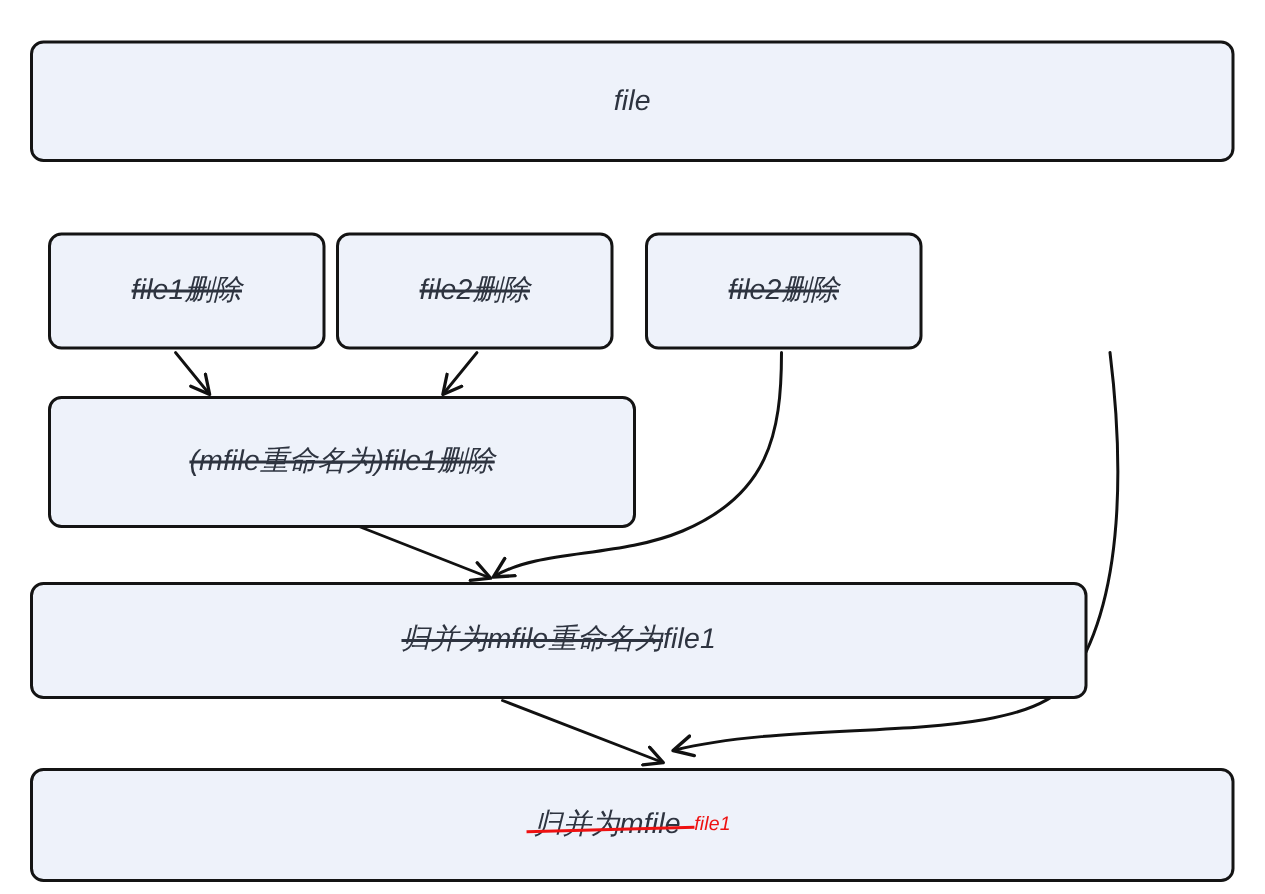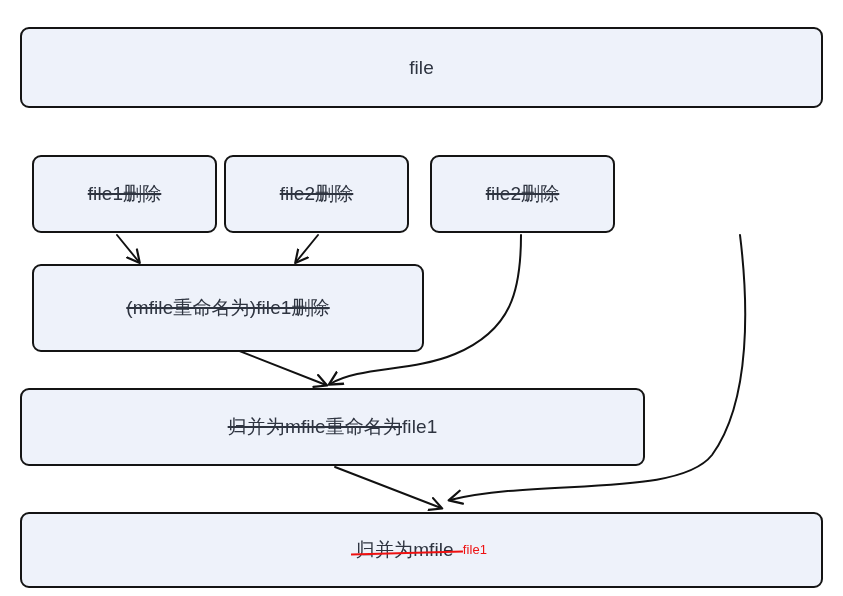--- a/index.html
+++ b/index.html
@@ -12,20 +12,21 @@
     height: 596px;
     position: relative;
     overflow: hidden;
     font-family: "Liberation Sans", "DejaVu Sans", sans-serif;
   }
   #canvas {
     position: absolute;
     inset: 0;
     width: 843px;
     height: 596px;
+    font-style: italic;
   }
   .node {
     position: absolute;
     box-sizing: border-box;
     background: #eef2fa;
     border: 2.2px solid #141414;
     border-radius: 9px;
     display: flex;
     align-items: center;
     justify-content: center;
@@ -76,21 +77,21 @@
     pointer-events: none;
   }
 
   
   #node-file        { left: 20px;  top: 27px;  width: 803px; height: 81px; }
   #node-file1-del   { left: 32px;  top: 155px; width: 185px; height: 78px; }
   #node-file2-del-a { left: 224px; top: 155px; width: 185px; height: 78px; }
   #node-file2-del-b { left: 430px; top: 155px; width: 185px; height: 78px; }
   #node-file2       { left: 632px; top: 155px; width: 190px; height: 78px; }
   #node-mfile-ren   { left: 32px;  top: 264px; width: 392px; height: 88px; }
-  #node-merge-ren   { left: 20px;  top: 388px; width: 625px; height: 78px; }
+  #node-merge-ren   { left: 20px;  top: 388px; width: 705px; height: 78px; }
   #node-merge       { left: 20px;  top: 512px; width: 803px; height: 76px; align-items: center; }
 
   #node-mfile-ren .node-label,
   #node-merge-ren .node-label,
   #node-merge .node-label { font-size: 19px; }
 </style>
 </head>
 <body>
 
 <div id="canvas">

